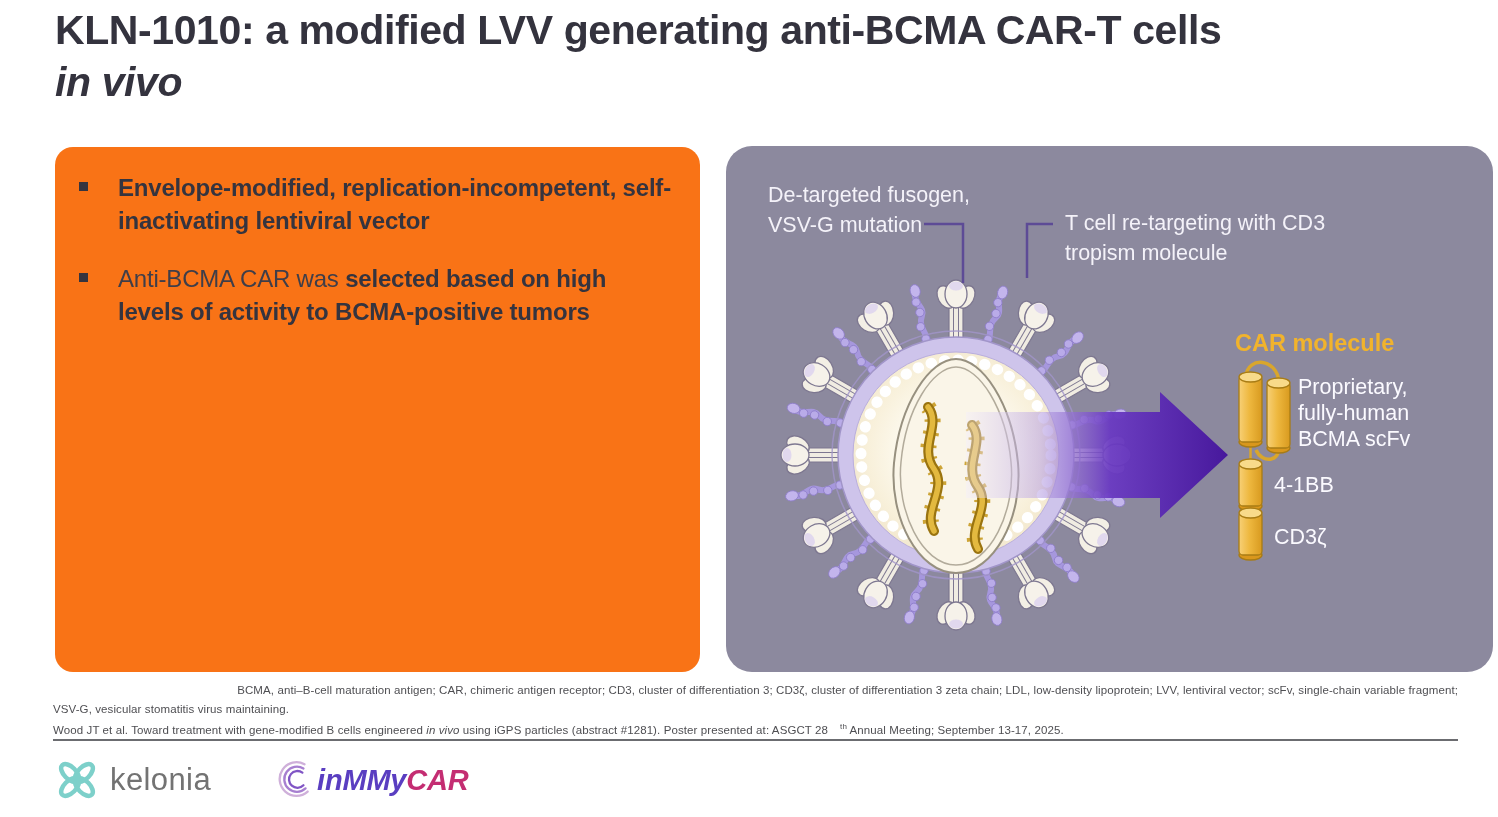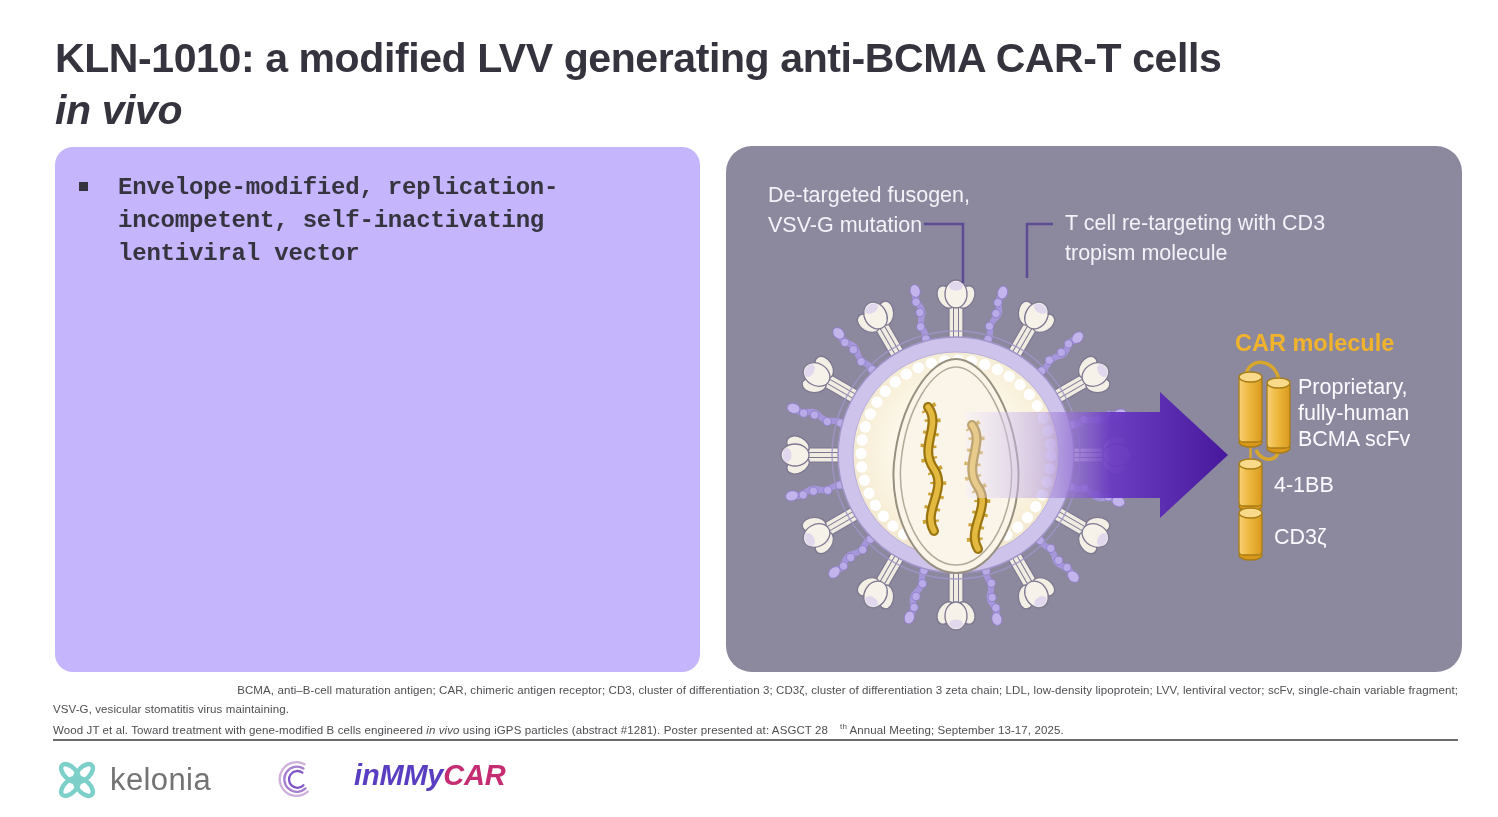--- a/index.html
+++ b/index.html
@@ -1,84 +1,87 @@
 <!DOCTYPE html>
 <html><head>
 <meta charset="utf-8">
 <style>
   html,body{margin:0;padding:0;}
   body{
     width:1498px;height:817px;position:relative;overflow:hidden;
     background:#ffffff;font-family:"Liberation Sans",sans-serif;
   }
   .title{
-    position:absolute;left:55px;top:32px;
+    position:absolute;left:55px;top:4px;
     font-size:41px;font-weight:700;color:#34333e;
     line-height:1.28;letter-spacing:-0.4px;white-space:nowrap;
   }
   .title .line2{font-style:italic;}
 
   
   .left-panel{
     position:absolute;left:55px;top:147px;width:645px;height:525px;
-    background:#c4b5fd;border-radius:18px;box-sizing:border-box;
+    background:#f97316;border-radius:18px;box-sizing:border-box;
     padding:24px 26px 20px 24px;
-    font-family:Liberation Mono, monospace;
   }
   .bullets{display:flex;flex-direction:column;gap:25px;}
   .bullet{display:flex;align-items:flex-start;}
   .bullet-marker{width:9px;height:9px;background:#35343f;margin-top:11px;flex:none;}
   .bullet-text{
     margin-left:30px;font-size:24px;line-height:1.38;color:#3f3e49;
     letter-spacing:-0.2px;max-width:555px;
   }
   .bullet-text .b{font-weight:700;color:#35343f;}
 
   
   .right-panel{
     position:absolute;left:726px;top:146px;width:736px;height:526px;
-    background:#8c899e;border-radius:26px;
+    background:#8c899e;border-radius:26px;padding-left:31px;
   }
   .right-panel svg{position:absolute;left:0;top:0;}
   .right-panel text{font-family:"Liberation Sans",sans-serif;}
 
   
   .footnote{
     position:absolute;left:53px;width:1405px;font-size:11.5px;color:#4e4e52;
     letter-spacing:0.1px;white-space:nowrap;
   }
   .fn1{top:684px;text-align:right;} .fn2{top:703px;} .fn3{top:722px;}
   .footnote .it{font-style:italic;}
   .footnote sup{font-size:8px;padding-left:12px;}
   .divider{
     position:absolute;left:53px;top:739px;width:1405px;height:2px;background:#6b6c70;
   }
 
   
   .logo-row{position:absolute;left:53px;top:752px;height:56px;display:flex;align-items:center;}
   .kelonia{display:flex;align-items:center;}
   .kelonia-text{font-size:31px;color:#737373;font-weight:500;letter-spacing:0.4px;margin-left:9px;}
-  .inmmycar{display:flex;margin-left:62px;gap:37px;}
+  .inmmycar{display:flex;align-items:center;margin-left:62px;}
   .inmmycar-text{font-size:29px;font-weight:800;font-style:italic;letter-spacing:-0.2px;margin-left:2px;}
   .inmmycar-text .p1{color:#5a3ec1;}
   .inmmycar-text .p2{color:#c42d72;}
 </style>
 </head>
 <body>
 
 <div class="title">
   <div>KLN-1010: a modified LVV generating anti-BCMA CAR-T cells</div>
   <div class="line2">in vivo</div>
 </div>
 
 <div class="left-panel">
   <div class="bullets">
     <div class="bullet">
       <div class="bullet-marker"></div>
       <div class="bullet-text"><span class="b">Envelope-modified, replication-incompetent, self-inactivating lentiviral vector</span></div>
+    </div>
+    <div class="bullet">
+      <div class="bullet-marker"></div>
+      <div class="bullet-text"><span>Anti-BCMA CAR was </span><span class="b">selected based on high levels of activity to BCMA-positive tumors</span></div>
     </div>
   </div>
 </div>
 
 <div class="right-panel">
   <svg width="736" height="526" viewBox="0 0 736 526">
     <defs>
       <radialGradient id="glow" cx="50%" cy="48%" r="55%">
         <stop offset="0%" stop-color="#fffffb"></stop>
         <stop offset="45%" stop-color="#fdfaf0"></stop>

